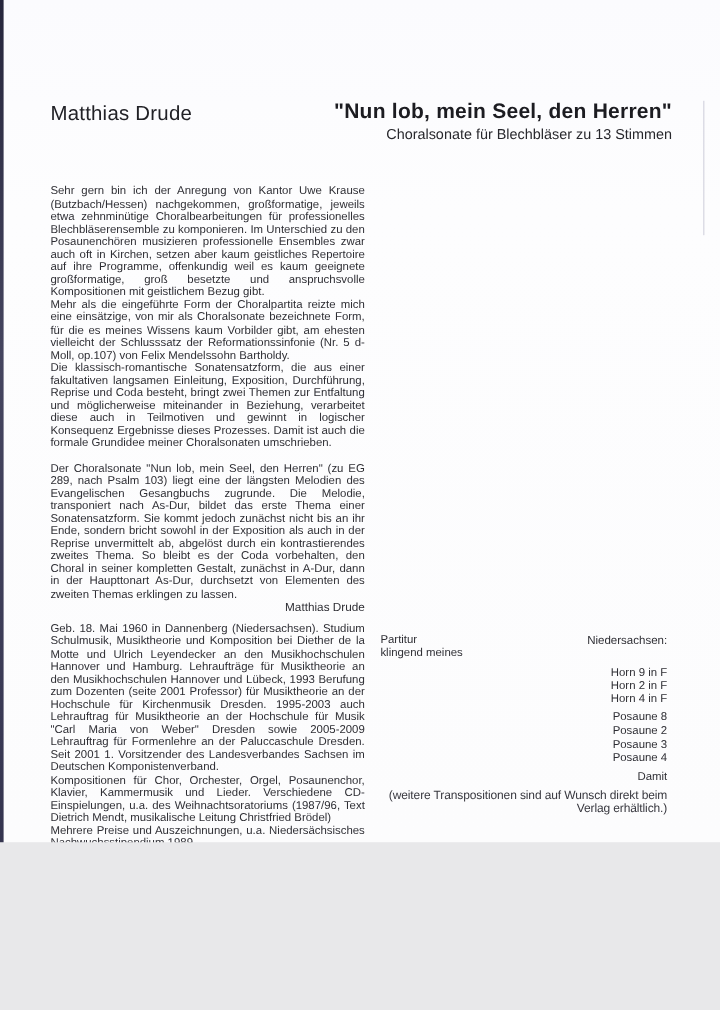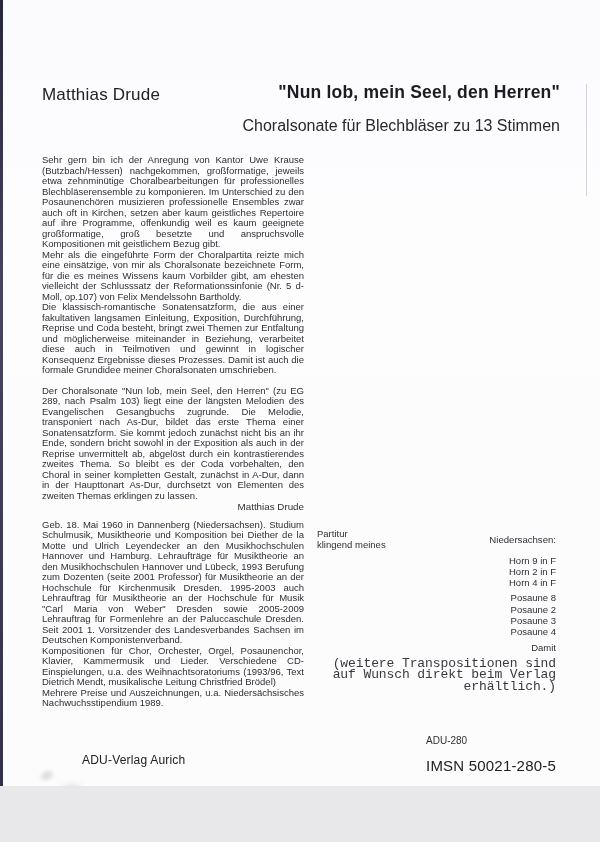--- a/index.html
+++ b/index.html
@@ -1,19 +1,19 @@
 <!DOCTYPE html>
 <html><head>
 <meta charset="utf-8">
 <style>
   html, body { margin: 0; padding: 0; background: #e8e8ea; }
   .page {
     position: relative;
     width: 600px;
-    height: 786px;
+    height: 702px;
     margin: 0 auto;
     background: linear-gradient(180deg, #fbfbfe 0%, #fdfdfe 25%, #fcfcfd 100%);
     overflow: hidden;
     font-family: "Liberation Sans", sans-serif;
     color: #2c2c32;
   }
   .edge-left {
     position: absolute; left: 0; top: 0; width: 3px; height: 842px;
     background: linear-gradient(180deg, #26263c 0%, #45455f 35%, #3a3a55 70%, #2e2e48 100%);
   }
@@ -21,40 +21,40 @@
     position: absolute; left: 586px; top: 84px; width: 1px; height: 112px;
     background: #cdcdda; opacity: .85;
   }
   .header {
     position: absolute; left: 42px; right: 40px; top: 82px;
     display: flex; justify-content: space-between; align-items: flex-start;
   }
   .author { font-size: 17px; color: #212126; margin-top: 3px; letter-spacing: .2px; }
   .title-block { text-align: right; }
   .title { font-size: 17.5px; font-weight: bold; color: #1c1c21; letter-spacing: .2px; }
-  .subtitle { font-size: 16px; color: #27272c; margin-top: 14px; }
+  .subtitle { font-size: 12px; color: #27272c; margin-top: 2px; }
   .body-col {
     position: absolute; left: 42px; top: 155px; width: 262px;
     font-size: 9.5px; line-height: 10.5px; text-align: justify;
     color: #2e2e34;
   }
   .body-col p { margin: 0; }
   .body-col p.gap { margin-top: 10px; }
   .body-col p.gap-sm { margin-top: 7px; }
   .signature { text-align: right; margin-top: 1px; font-size: 9.8px; }
   .parts {
     position: absolute; left: 317px; right: 44px; top: 529px;
     font-size: 9.5px; line-height: 11.3px; text-align: right; color: #2e2e34;
   }
-  .parts-head { display: flex; justify-content: space-between; align-items: center; }
+  .parts-head { display: flex; justify-content: space-between; align-items: flex-start; }
   .score-info { text-align: left; line-height: 10.8px; }
   .parts-heading { font-size: 9.6px; }
   .group { margin-top: 4px; }
   .group.first { margin-top: 5px; }
-  .footnote { margin-top: 5px; font-size: 13px; color: #38383f; letter-spacing: -0.1px; font-family: Liberation Mono, monospace; }
+  .footnote { margin-top: 5px; font-size: 10px; color: #38383f; letter-spacing: -0.1px; }
   .footer-left {
     position: absolute; left: 42px; top: 753px;
     font-size: 12px; color: #202025; letter-spacing: .2px; margin-left: 40px;
   }
   .footer-right {
     position: absolute; right: 44px; top: 735px; 
   }
   .catalog { font-size: 10px; color: #303036; }
   .imsn { font-size: 15px; color: #202026; margin-top: 11px; letter-spacing: .2px; }
   .smudge { position: absolute; pointer-events: none; }
@@ -83,21 +83,21 @@
     </div>
   </div>
 
   <div class="body-col">
     <p>Sehr gern bin ich der Anregung von Kantor Uwe Krause (Butzbach/Hessen) nachgekommen, großformatige, jeweils etwa zehnminütige Choralbearbeitungen für professionelles Blechbläserensemble zu komponieren. Im Unterschied zu den Posaunenchören musizieren professionelle Ensembles zwar auch oft in Kirchen, setzen aber kaum geistliches Repertoire auf ihre Programme, offenkundig weil es kaum geeignete großformatige, groß besetzte und anspruchsvolle Kompositionen mit geistlichem Bezug gibt.</p>
     <p>Mehr als die eingeführte Form der Choralpartita reizte mich eine einsätzige, von mir als Choralsonate bezeichnete Form, für die es meines Wissens kaum Vorbilder gibt, am ehesten vielleicht der Schlusssatz der Reformationssinfonie (Nr. 5 d-Moll, op.107) von Felix Mendelssohn Bartholdy.</p>
     <p>Die klassisch-romantische Sonatensatzform, die aus einer fakultativen langsamen Einleitung, Exposition, Durchführung, Reprise und Coda besteht, bringt zwei Themen zur Entfaltung und möglicherweise miteinander in Beziehung, verarbeitet diese auch in Teilmotiven und gewinnt in logischer Konsequenz Ergebnisse dieses Prozesses. Damit ist auch die formale Grundidee meiner Choralsonaten umschrieben.</p>
     <p class="gap">Der Choralsonate "Nun lob, mein Seel, den Herren" (zu EG 289, nach Psalm 103) liegt eine der längsten Melodien des Evangelischen Gesangbuchs zugrunde. Die Melodie, transponiert nach As-Dur, bildet das erste Thema einer Sonatensatzform. Sie kommt jedoch zunächst nicht bis an ihr Ende, sondern bricht sowohl in der Exposition als auch in der Reprise unvermittelt ab, abgelöst durch ein kontrastierendes zweites Thema. So bleibt es der Coda vorbehalten, den Choral in seiner kompletten Gestalt, zunächst in A-Dur, dann in der Haupttonart As-Dur, durchsetzt von Elementen des zweiten Themas erklingen zu lassen.</p>
     <div class="signature">Matthias Drude</div>
     <p class="gap-sm">Geb. 18. Mai 1960 in Dannenberg (Niedersachsen). Studium Schulmusik, Musiktheorie und Komposition bei Diether de la Motte und Ulrich Leyendecker an den Musikhochschulen Hannover und Hamburg. Lehraufträge für Musiktheorie an den Musikhochschulen Hannover und Lübeck, 1993 Berufung zum Dozenten (seite 2001 Professor) für Musiktheorie an der Hochschule für Kirchenmusik Dresden. 1995-2003 auch Lehrauftrag für Musiktheorie an der Hochschule für Musik "Carl Maria von Weber" Dresden sowie 2005-2009 Lehrauftrag für Formenlehre an der Paluccaschule Dresden. Seit 2001 1. Vorsitzender des Landesverbandes Sachsen im Deutschen Komponistenverband.</p>
-    <p>Kompositionen für Chor, Orchester, Orgel, Posaunenchor, Klavier, Kammermusik und Lieder. Verschiedene CD-Einspielungen, u.a. des Weihnachtsoratoriums (1993/96, Text Dietrich Mendt, musikalische Leitung Christfried Brödel)</p>
+    <p>Kompositionen für Chor, Orchester, Orgel, Posaunenchor, Klavier, Kammermusik und Lieder. Verschiedene CD-Einspielungen, u.a. des Weihnachtsoratoriums (1987/96, Text Dietrich Mendt, musikalische Leitung Christfried Brödel)</p>
     <p>Mehrere Preise und Auszeichnungen, u.a. Niedersächsisches Nachwuchsstipendium 1989.</p>
   </div>
 
   <div class="parts">
     <div class="parts-head">
       <div class="score-info">
         <div>Partitur</div>
         <div>klingend meines</div>
       </div>
       <div class="parts-heading">Niedersachsen:</div>

